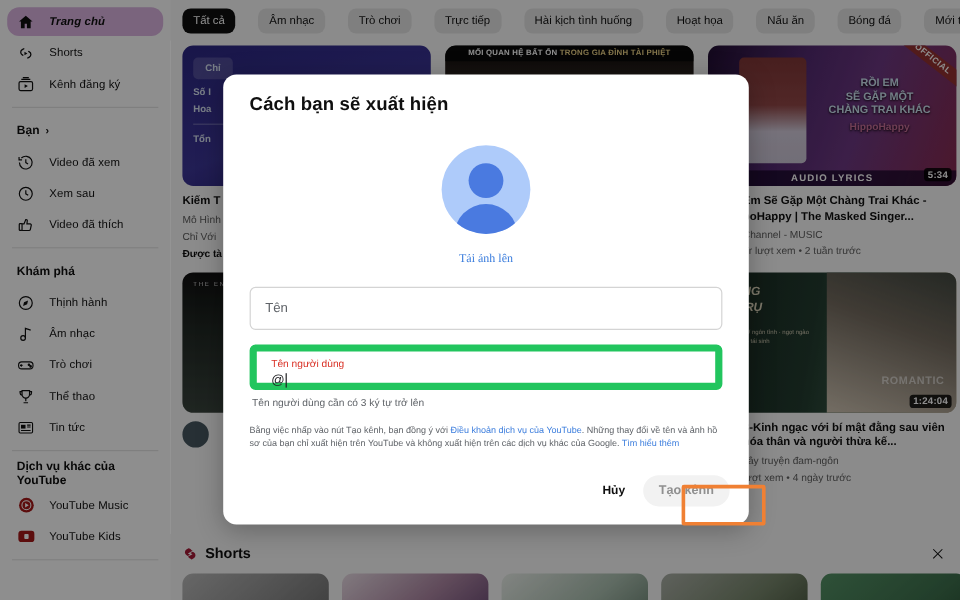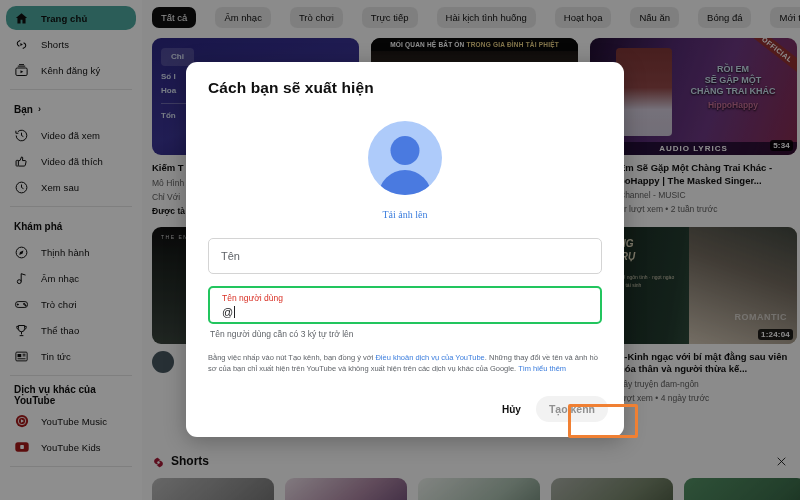--- a/index.html
+++ b/index.html
@@ -33,21 +33,21 @@
   .nav-item {
     display: flex; align-items: center;
     gap: 12px;
     height: 24px;
     margin: 2px 6px;
     padding: 0 8px;
     border-radius: 10px;
     cursor: pointer;
     white-space: nowrap;
   }
-  .nav-item.active { background: #14b8a6; }
+  .nav-item.active { background: #f0abfc; font-style: italic; }
   .nav-ico {
     width: 15px; height: 15px;
     flex: 0 0 15px;
     display: flex; align-items: center; justify-content: center;
     color: #0f0f0f;
   }
   .nav-ico svg { width: 15px; height: 15px; display: block; }
   .nav-label {
     font-size: 9.5px; color: #0f0f0f; letter-spacing: .1px;
   }
@@ -267,21 +267,21 @@
     cursor: text;
   }
   .field .ph {
     position: absolute; left: 12px; top: 50%;
     transform: translateY(-50%);
     font-size: 11px; color: #5f6368;
     pointer-events: none;
   }
   .field.err {
     margin-top: 12px;
-    border: 2px solid #22c55e;
+    border: 6px solid #22c55e;
     height: 38px;
   }
   .field.err .flabel {
     position: absolute; left: 12px; top: 5px;
     font-size: 8.5px; color: #d93025;
   }
   .field.err .fval {
     position: absolute; left: 12px; top: 18px;
     font-size: 11px; color: #202124;
     display: flex; align-items: center;
@@ -384,35 +384,35 @@
               <path d="M3 4.4v4h4"></path>
               <path d="M12 7.5V12l3 1.8"></path>
             </svg>
         </span>
         <span class="nav-label">Video đã xem</span>
       </div>
 
       <div class="nav-item">
         <span class="nav-ico">
           <svg viewBox="0 0 24 24" fill="none" stroke="currentColor" stroke-width="1.6">
+              <circle cx="12" cy="12" r="8.6"></circle>
+              <path d="M12 7.2V12l3.2 1.9"></path>
+            </svg>
+        </span>
+        <span class="nav-label">Xem sau</span>
+      </div>
+
+      <div class="nav-item">
+        <span class="nav-ico">
+          <svg viewBox="0 0 24 24" fill="none" stroke="currentColor" stroke-width="1.6">
               <path d="M7 10.5h2.6l2.4-5.8c.9-.2 1.9.3 2 1.5l-.5 4.3h4.3c1 0 1.7.9 1.5 1.8l-1.2 5.5c-.2.9-1 1.5-1.9 1.5H7"></path>
               <rect x="3.3" y="10.2" width="3.7" height="9" rx="1"></rect>
             </svg>
         </span>
         <span class="nav-label">Video đã thích</span>
-      </div>
-
-      <div class="nav-item">
-        <span class="nav-ico">
-          <svg viewBox="0 0 24 24" fill="none" stroke="currentColor" stroke-width="1.6">
-              <circle cx="12" cy="12" r="8.6"></circle>
-              <path d="M12 7.2V12l3.2 1.9"></path>
-            </svg>
-        </span>
-        <span class="nav-label">Xem sau</span>
       </div>
 
       <div class="divider"></div>
 
       <div class="sect-head plain">
         <span>Khám phá</span>
       </div>
 
       <div class="nav-item">
         <span class="nav-ico">

